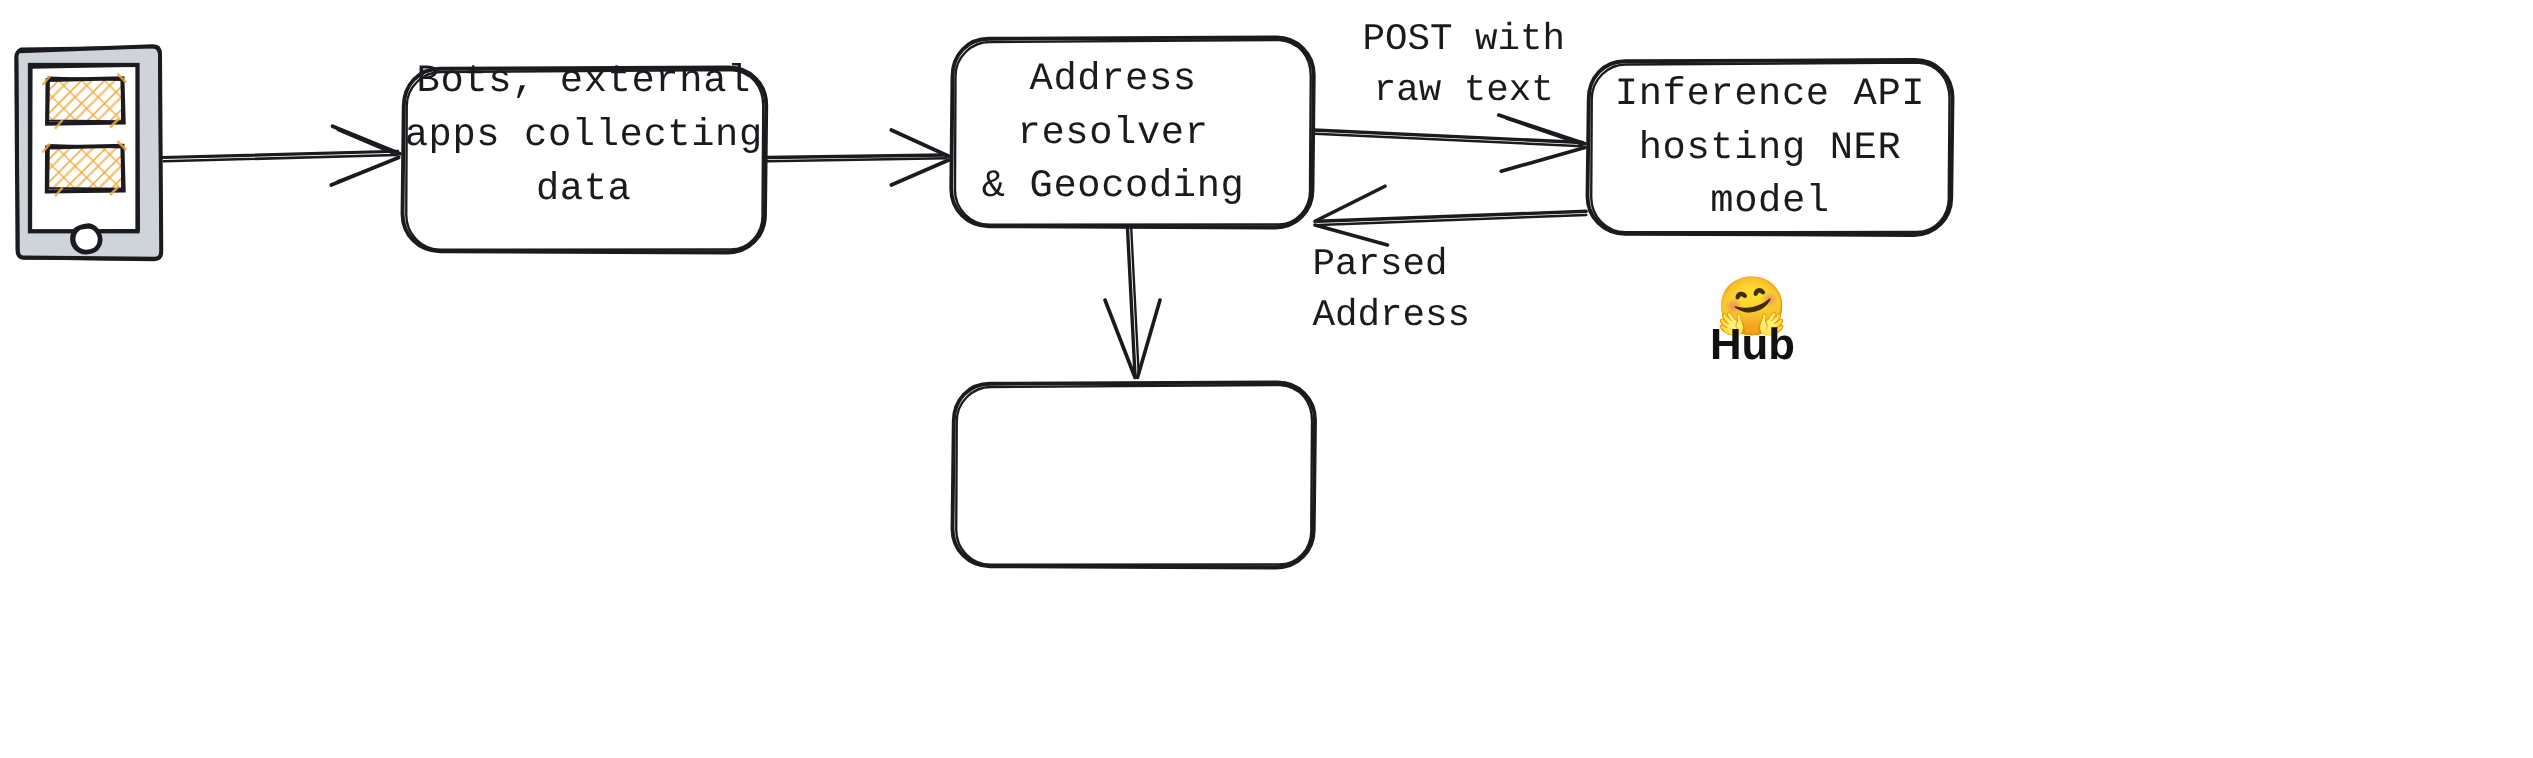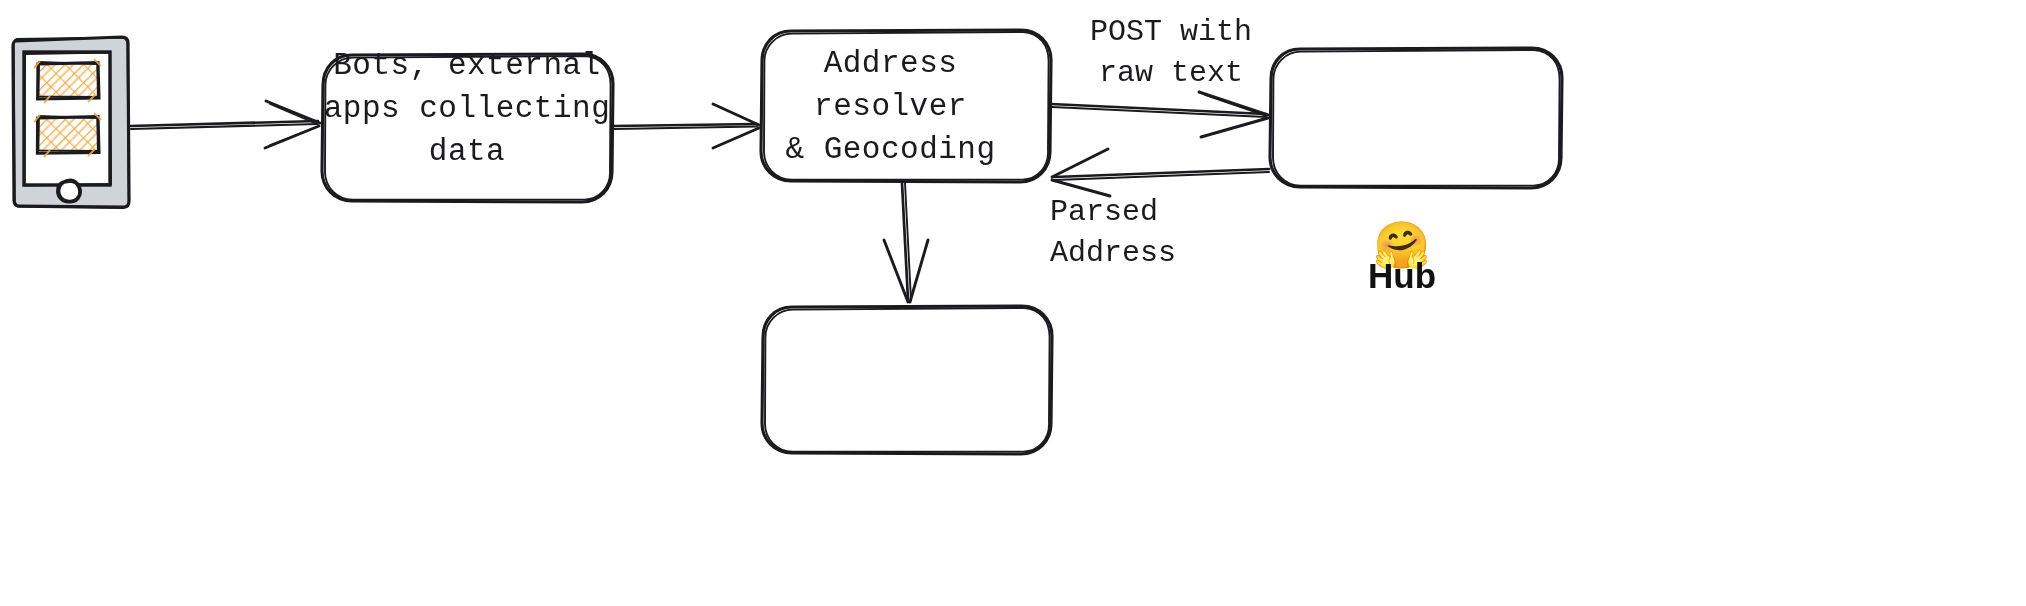--- a/index.html
+++ b/index.html
@@ -172,20 +172,22 @@
     </g>
   </svg>
 
   <div class="node-label" style="left:322px; top:54px; width:290px; height:108px;">Bots, external
 apps collecting
 data</div>
 
   <div class="node-label" style="left:761px; top:30px; width:259px; height:152px;">Address resolver
 &amp; Geocoding</div>
 
+  <div class="node-label" style="left:1268px; top:48px; width:296px; height:140px;">Inference API
+hosting NER model</div>
 
 
   <div class="edge-label" style="left:1076px; top:12px; width:190px; text-align:center;">POST with
 raw text</div>
 
   <div class="edge-label" style="left:1050px; top:192px; width:215px; text-align:left;">Parsed Address</div>
 
   <div class="hub-wrap" style="left:1372px; top:222px; width:60px;">
     <span class="hub-emoji">🤗</span>
     <span class="hub-text">Hub</span>

